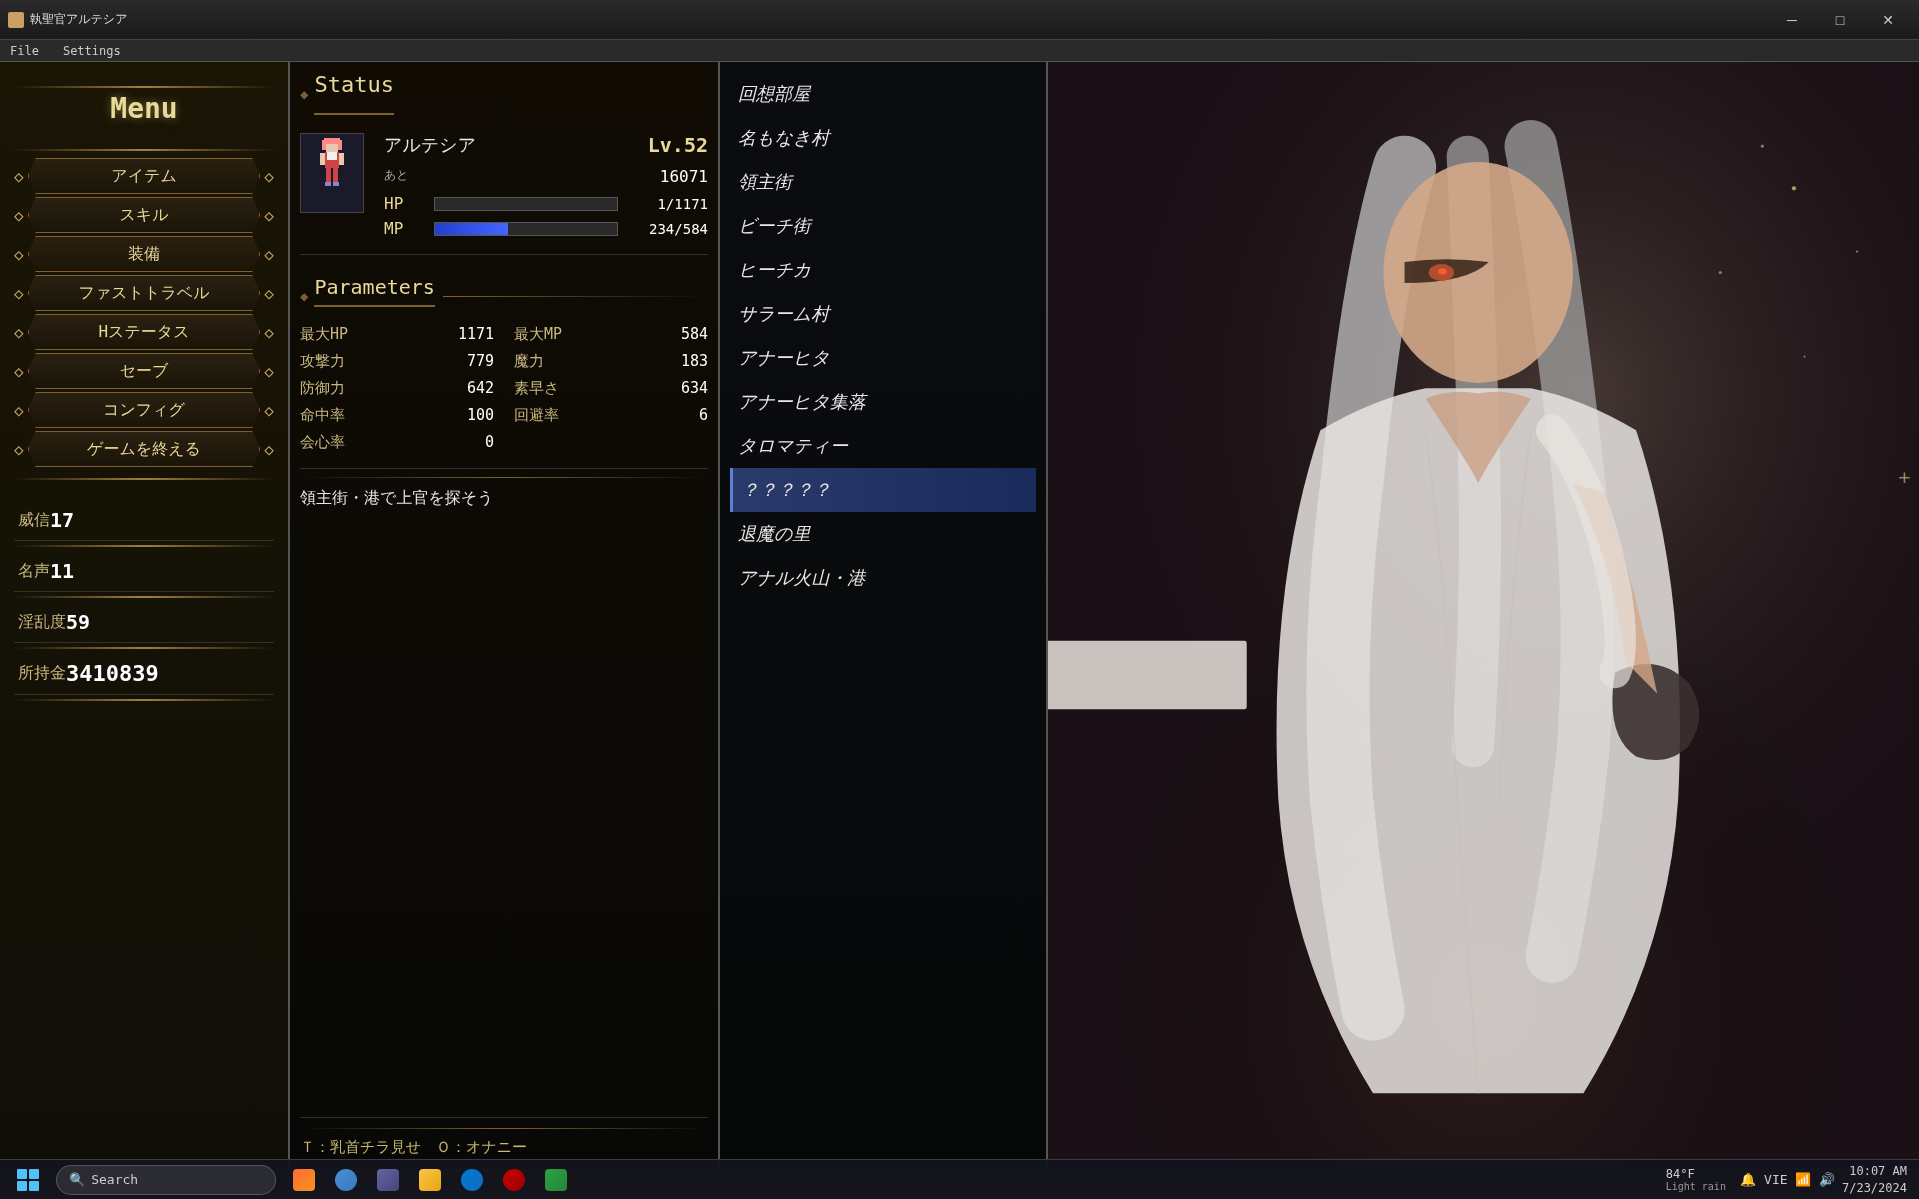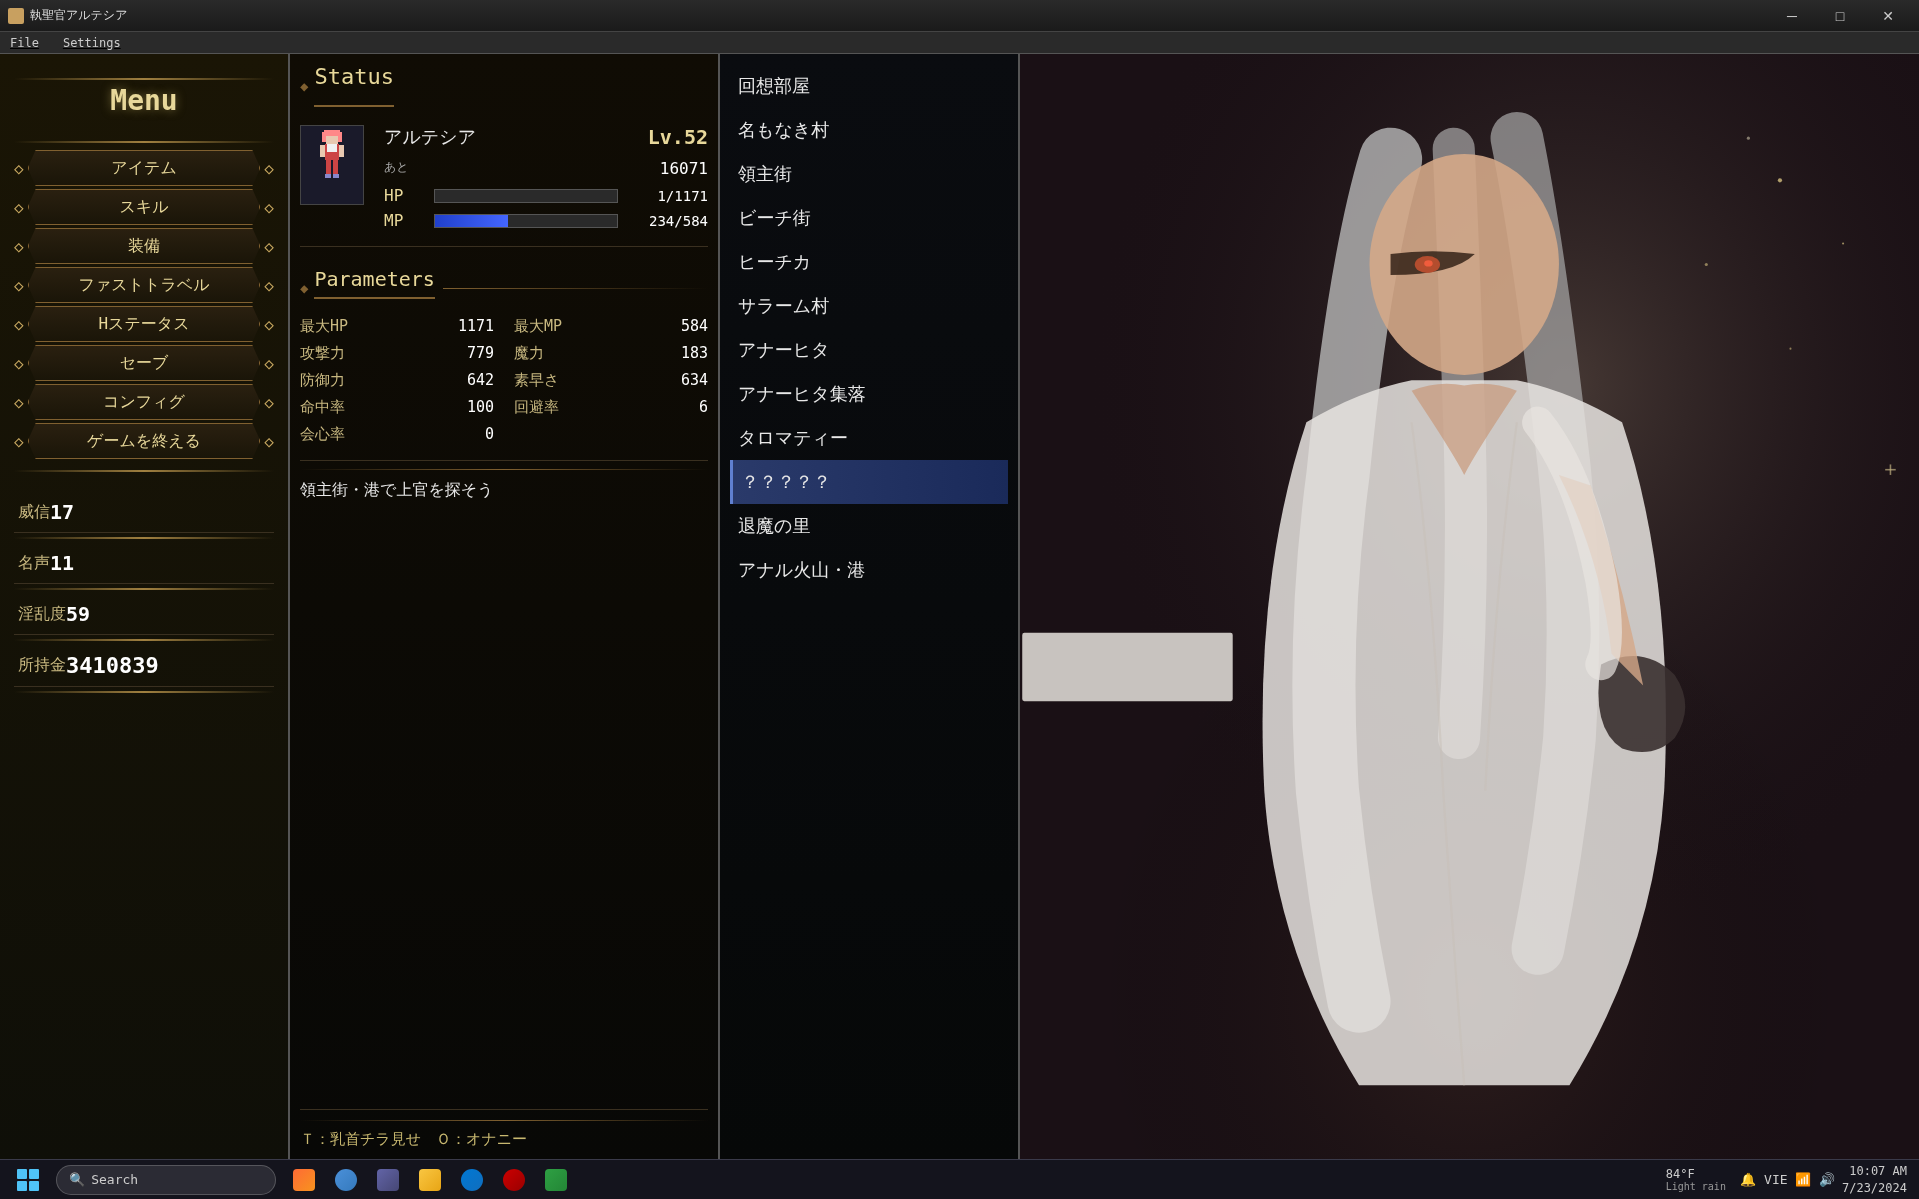--- a/index.html
+++ b/index.html
@@ -8,21 +8,21 @@
       height: 1199px;
       background: #1a1a1a;
       font-family: 'MS Gothic', 'Yu Gothic', monospace;
       overflow: hidden;
       position: relative;
     }
 
     
     #title-bar {
       width: 100%;
-      height: 32px;
+      height: 40px;
       background: linear-gradient(to bottom, #2a2a2a, #1a1a1a);
       display: flex;
       align-items: center;
       padding: 0 8px;
       position: relative;
       border-bottom: 1px solid #444;
     }
     #title-bar-icon {
       width: 16px;
       height: 16px;
@@ -56,21 +56,20 @@
     
     #menu-bar {
       width: 100%;
       height: 22px;
       background: #2a2a2a;
       display: flex;
       align-items: center;
       padding: 0 4px;
       gap: 12px;
       border-bottom: 1px solid #555;
-      text-decoration: underline;
     }
     .menu-item {
       color: #ccc;
       font-size: 12px;
       cursor: pointer;
       padding: 2px 6px;
     }
 
     
     #main-content {
@@ -332,26 +331,27 @@
       border-top: 1px solid #3a3020;
     }
 
     #hint-text {
       color: #c8b870;
       font-size: 15px;
     }
 
     
     #right-panel {
-      width: 300px;
+      width: 328px;
       height: 100%;
       background: linear-gradient(180deg, #0a0c10 0%, #060808 100%);
       border-right: 2px solid #555;
       padding: 10px;
       overflow-y: auto;
+      font-style: italic;
     }
 
     .location-item {
       color: #e8e8e8;
       font-size: 18px;
       padding: 10px 8px;
       cursor: pointer;
       display: block;
     }
 

